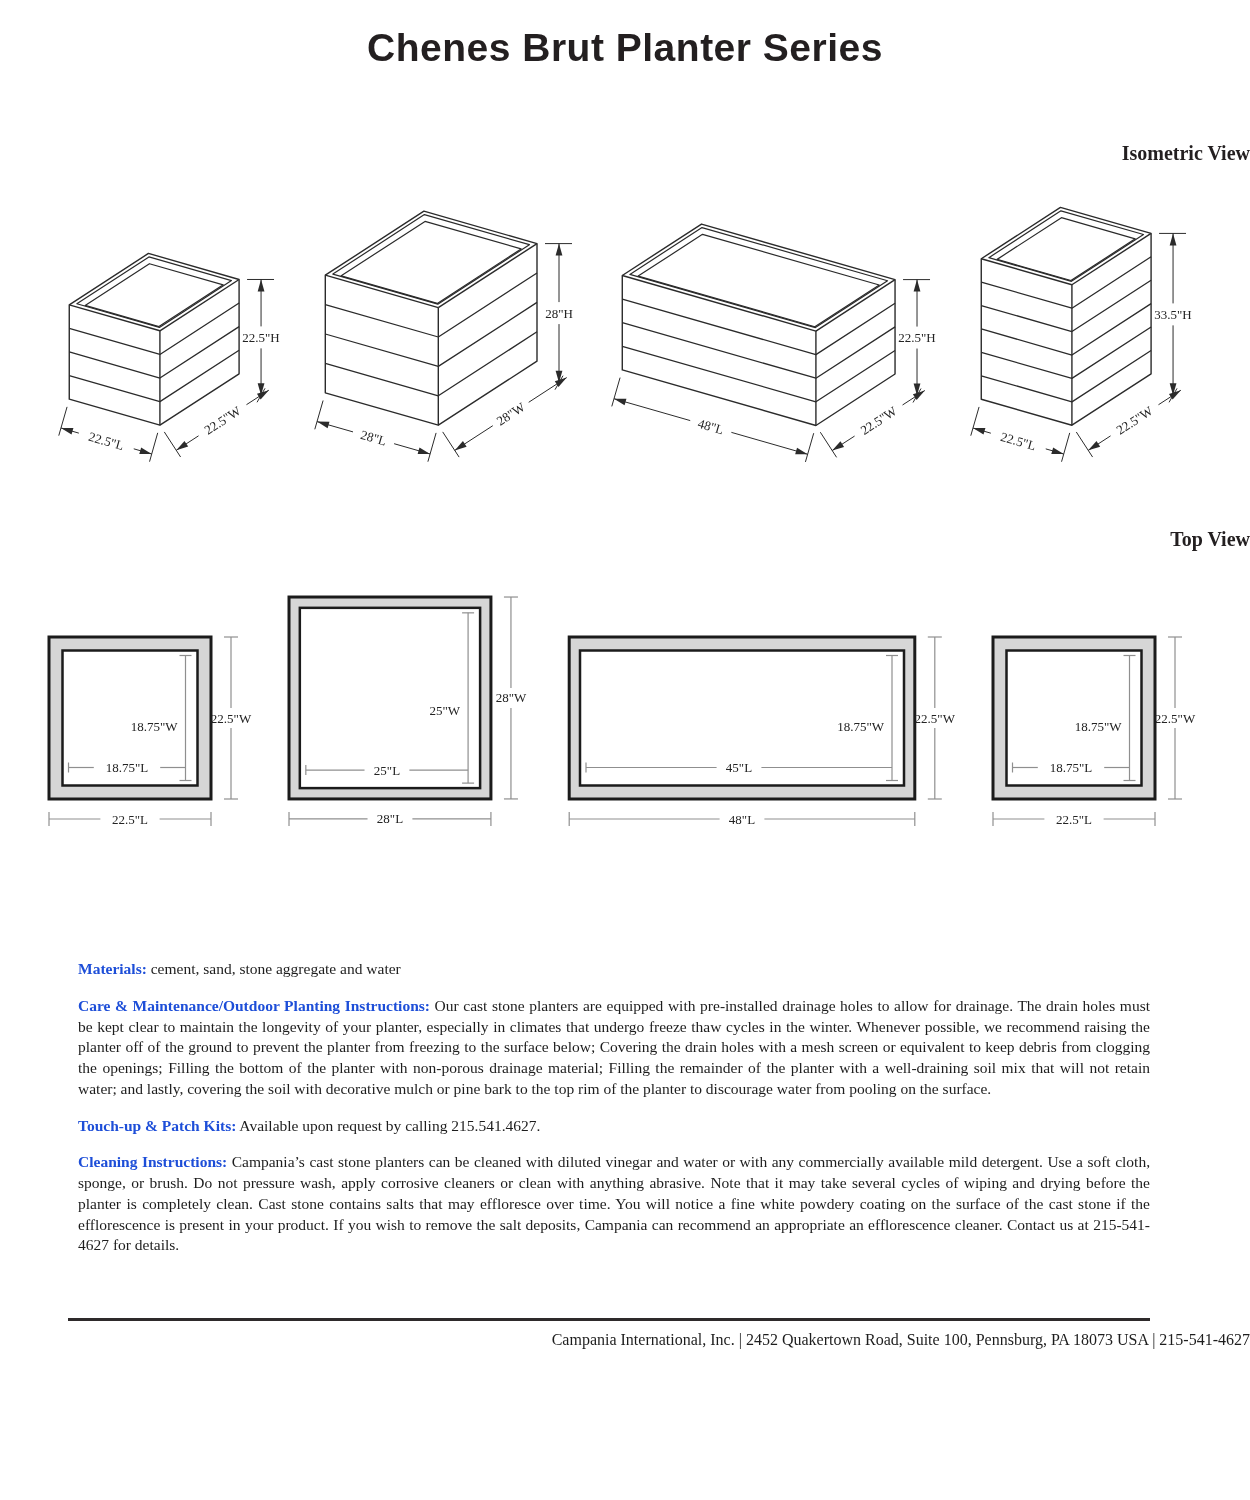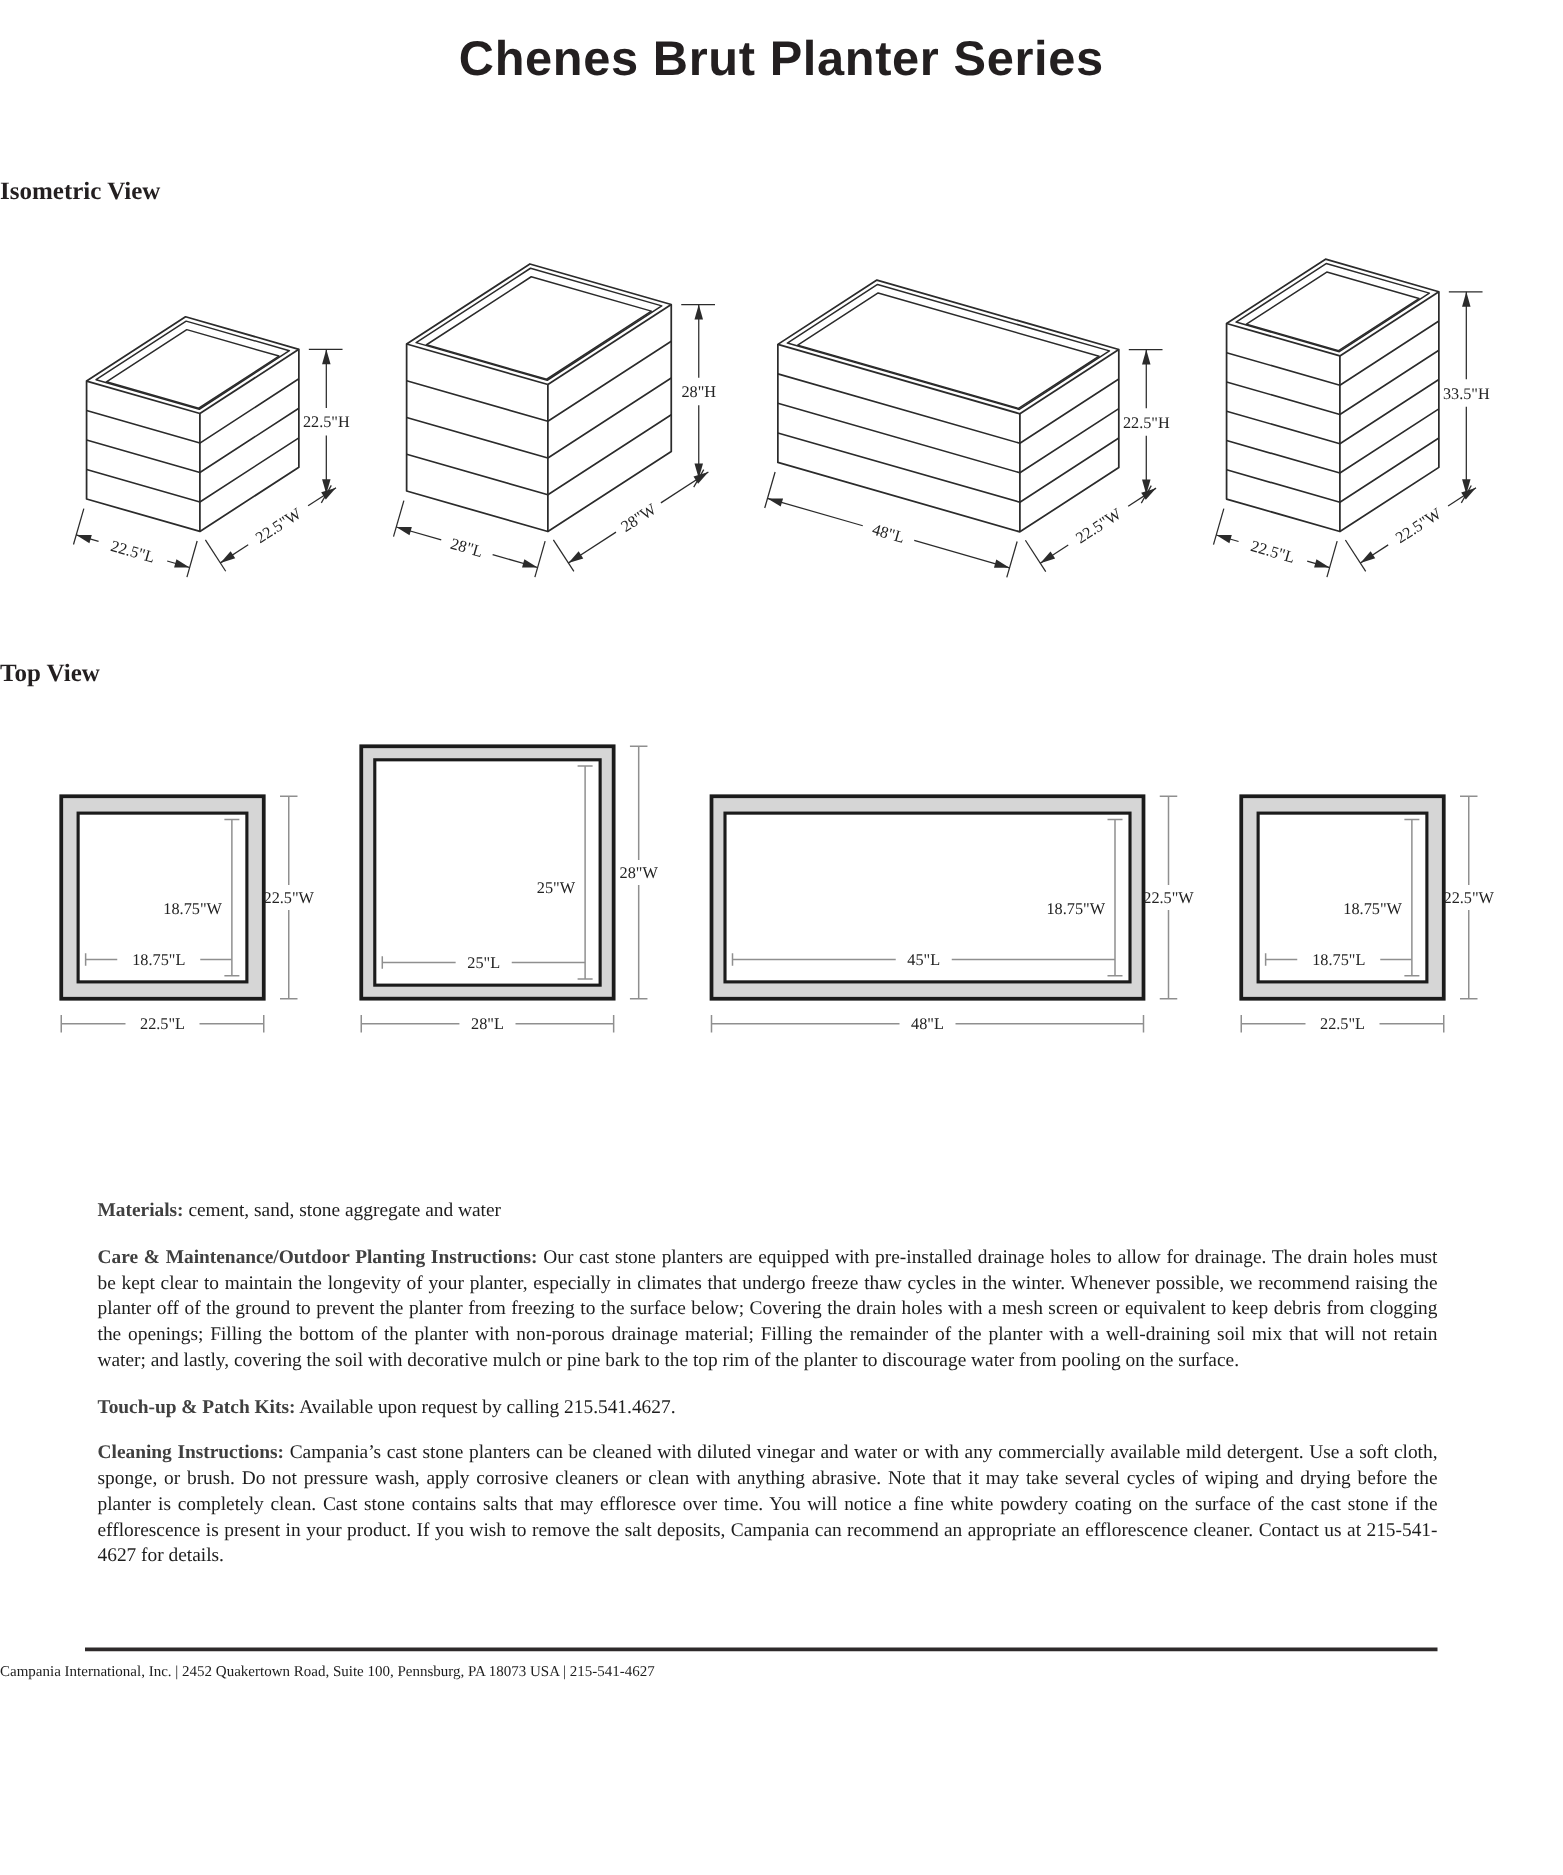--- a/index.html
+++ b/index.html
@@ -17,21 +17,21 @@
     margin:26px 0 0 0;
     text-align:center;
     font-family:"Liberation Sans", sans-serif;
     font-weight:bold;
     font-size:39px;
     letter-spacing:0.5px;
     color:#231f20;
   }
   .section-heading{
     margin:0;
-    text-align:left;
+    text-align:right;
     font-family:"Liberation Serif", serif;
     font-weight:bold;
     font-size:20px;
     color:#231f20;
   }
   .iso-heading{margin-top:72px;margin-bottom:34px;}
   .top-heading{margin-top:56px;margin-bottom:42px;}
   .figure-row{
     display:flex;
     align-items:flex-end;
@@ -42,30 +42,30 @@
   .text-block{
     margin:128px 100px 0 78px;
   }
   .text-block p{
     margin:0 0 16px 0;
     text-align:justify;
     font-size:15.5px;
     line-height:1.34;
     color:#1d1d1d;
   }
-  .text-block b{color:#404040;}
+  .text-block b{color:#1d4ed8;}
   .page-footer{margin-top:62px;}
   .footer-rule{
     height:2.5px;
     background:#2e2a2b;
     margin:0 100px 7px 68px;
   }
   .footer-line{
-    text-align:left;
-    font-size:12px;
+    text-align:right;
+    font-size:16px;
     line-height:1.55;
     color:#1d1d1d;
   }
   .footer-link{
     color:#1b6db3;
     text-decoration:underline;
     cursor:pointer;
   }
 </style>
 </head>

